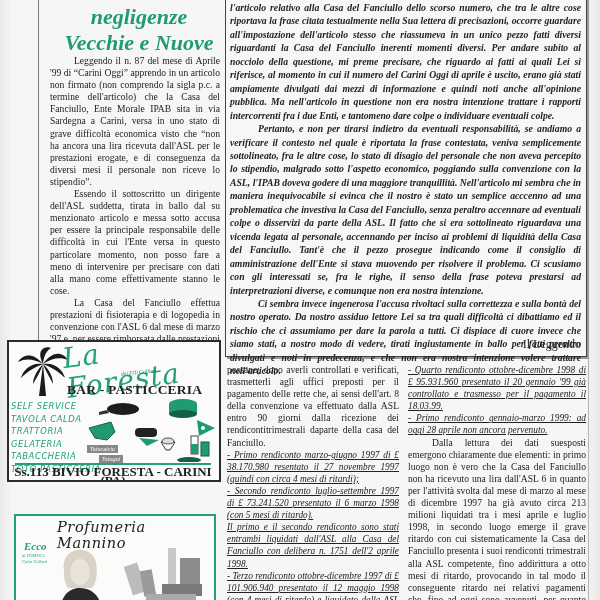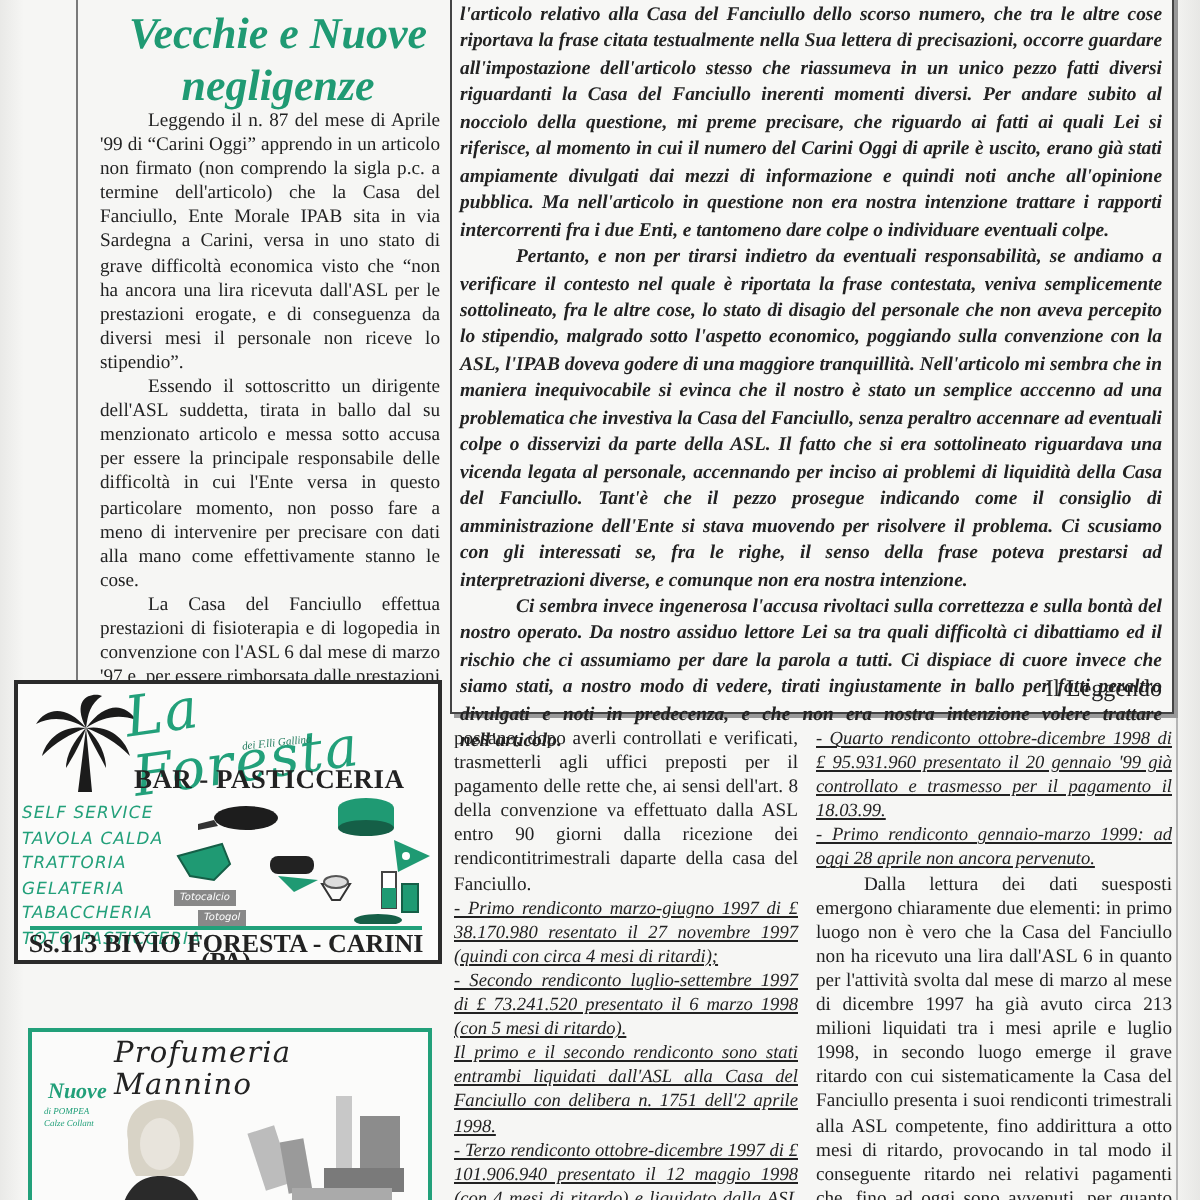--- a/index.html
+++ b/index.html
@@ -101,22 +101,22 @@
   .mannino-photo { position:absolute; left:34px; top:24px; }
 </style>
 </head>
 <body>
 
 <div class="page-bg"></div>
 <div class="left-rule"></div>
 <div class="right-edge"></div>
 
 <div class="headline">
+  <div>negligenze</div>
   <div>Vecchie e Nuove</div>
-  <div>negligenze</div>
 </div>
 
 <div class="col left-col">
   <p class="ind">Leggendo il n. 87 del mese di Aprile '99 di “Carini Oggi” apprendo in un articolo non firmato (non comprendo la sigla p.c. a termine dell'articolo) che la Casa del Fanciullo, Ente Morale IPAB sita in via Sardegna a Carini, versa in uno stato di grave difficoltà economica visto che “non ha ancora una lira ricevuta dall'ASL per le prestazioni erogate, e di conseguenza da diversi mesi il personale non riceve lo stipendio”.</p>
   <p class="ind">Essendo il sottoscritto un dirigente dell'ASL suddetta, tirata in ballo dal su menzionato articolo e messa sotto accusa per essere la principale responsabile delle difficoltà in cui l'Ente versa in questo particolare momento, non posso fare a meno di intervenire per precisare con dati alla mano come effettivamente stanno le cose.</p>
   <p class="ind">La Casa del Fanciullo effettua prestazioni di fisioterapia e di logopedia in convenzione con l'ASL 6 dal mese di marzo '97 e, per essere rimborsata dalle prestazioni effettuate, deve presentare alla ASL 6 ogni trimestre il relativo rendiconto con l'elenco di tali prestazioni, in modo tale che i funzionari medici e amministrativi del Distretto sanitario di Carini</p>
 </div>
 
 <div class="editor-box">
   <div class="editor-text">
@@ -197,21 +197,21 @@
   <div style="position:absolute;left:90px;top:113px;font-size:5px;color:#fff;background:#888;padding:1px 3px;font-style:italic;font-family:'DejaVu Sans',sans-serif;">Totogol</div>
   <div class="divider-green"></div>
   <div class="foresta-address">
     <div>Ss.113 BIVIO FORESTA - CARINI (PA)</div>
     <div>TEL. (091) 8674042</div>
   </div>
 </div>
 
 <div class="ad-mannino">
   <div class="mannino-title">Profumeria Mannino</div>
-  <div class="chic">Nuove</div>
+  <div class="chic">Ecco</div>
   <div class="chic-sub">
     <div>di POMPEA</div>
     <div>Calze Collant</div>
   </div>
   <svg class="mannino-photo" width="160" height="70" viewBox="0 0 160 70">
 
     <path d="M14 30 C10 8 40 2 46 22 C48 34 46 44 42 48 L18 48 C14 42 14 36 14 30 Z" fill="#d8d3c6"></path>
 
     <ellipse cx="30" cy="32" rx="10" ry="13" fill="#e8e4dc"></ellipse>
 

